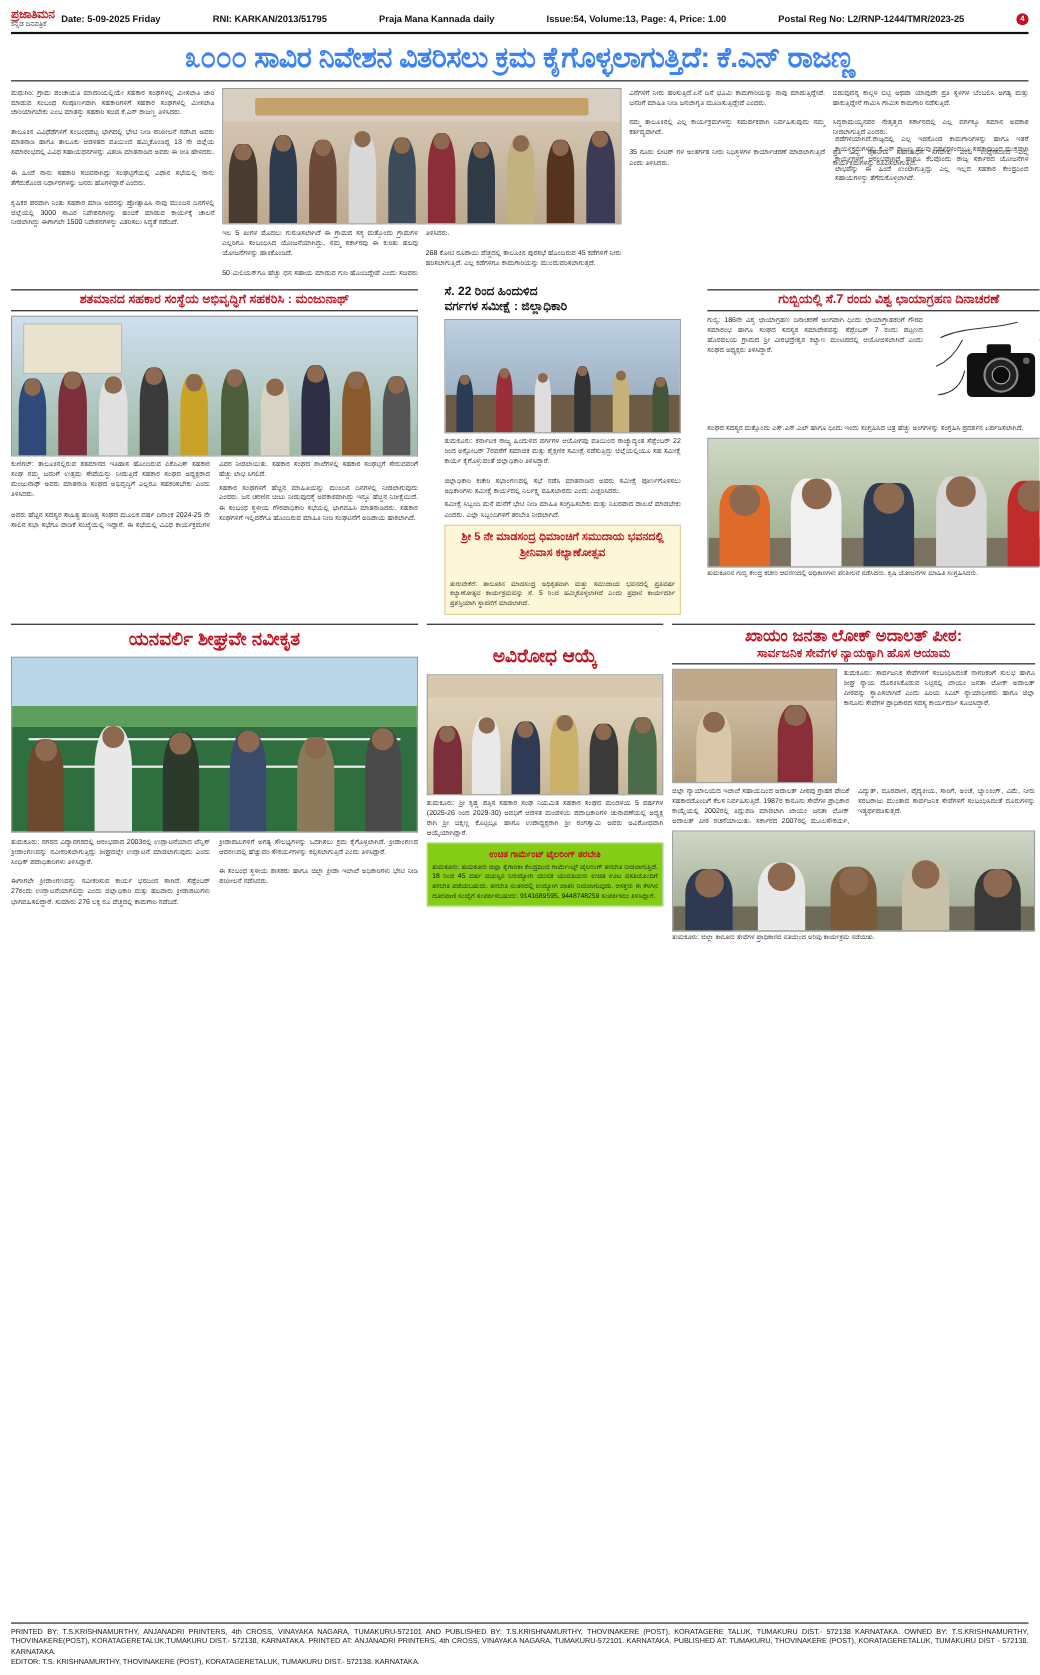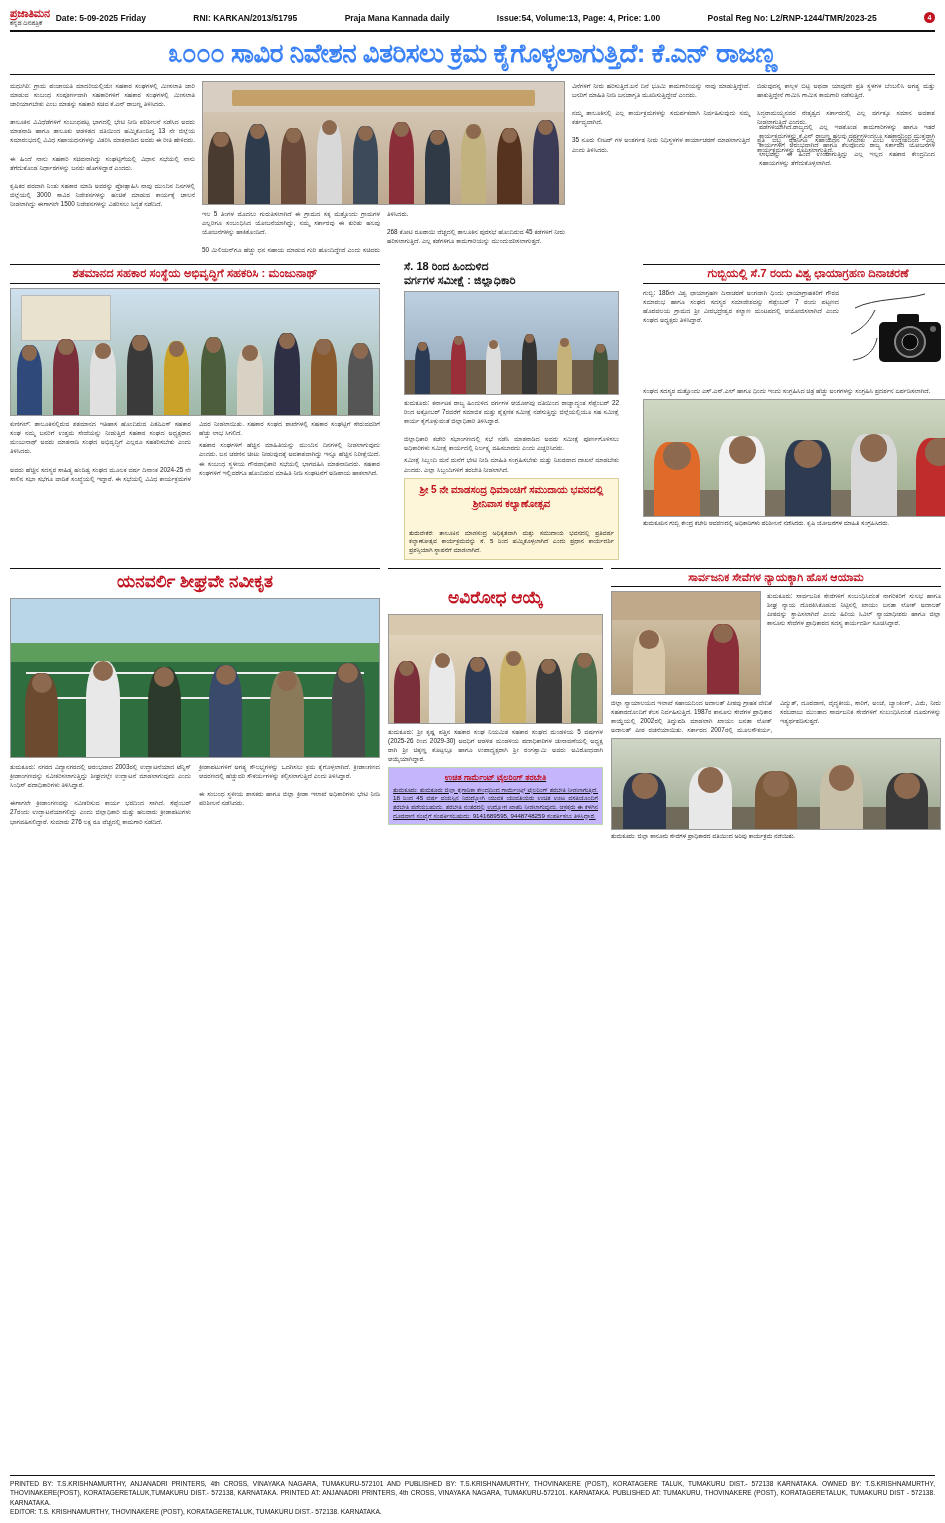--- a/index.html
+++ b/index.html
@@ -87,22 +87,22 @@
     margin-top:4px;
   }
 
   .yellow-box {
     background:#fdf6d8; border:1px solid #d8cf9a; padding:4px;
     font-size:6.2px; line-height:1.4; text-align:justify;
   }
   .yellow-box .bh { color:#c1121f; font-weight:bold; font-size:10px; display:block; margin-bottom:18px; text-align:center;}
 
   .green-box {
-    background:#c4b5fd; border:1px solid #b9d4ad; padding:4px;
-    font-size:6.2px; line-height:1.4; text-align:justify;text-decoration:underline;
+    background:#84cc16; border:1px solid #b9d4ad; padding:4px;
+    font-size:6.2px; line-height:1.4; text-align:justify;
   }
   .green-box .bh { color:#c1121f; font-weight:bold; font-size:8px; display:block; margin-bottom:2px; text-align:center;}
 
   .footer {
     position:absolute; left:10px; right:10px; bottom:6px;
     border-top:1px solid #111; padding-top:3px;
     font-size:6.6px; line-height:1.45; text-align:justify;
   }
 
   
@@ -243,21 +243,21 @@
       <div class="two-col col-text" style="margin-top:3px">
         <div style="white-space:pre-line">ಕುಣಿಗಲ್: ತಾಲೂಕಿನಲ್ಲಿರುವ ಶತಮಾನದ ಇತಿಹಾಸ ಹೊಂದಿರುವ ಪಿಕೆಪಿಎಸ್ ಸಹಕಾರ ಸಂಘ ನಮ್ಮ ಜನರಿಗೆ ಉತ್ತಮ ಸೇವೆಯನ್ನು ನೀಡುತ್ತಿದೆ ಸಹಕಾರ ಸಂಘದ ಅಧ್ಯಕ್ಷರಾದ ಮಂಜುನಾಥ್ ಅವರು ಮಾತನಾಡಿ ಸಂಘದ ಅಭಿವೃದ್ಧಿಗೆ ಎಲ್ಲರೂ ಸಹಕರಿಸಬೇಕು ಎಂದು ತಿಳಿಸಿದರು.
 
 ಅವರು ಹೆಚ್ಚಿನ ಸದಸ್ಯರ ಸಾಹಿತ್ಯ ಹಂಡಿತ್ವ ಸಂಘದ ಮೂಲಕ ವರ್ಷ ದಿನಾಂಕ 2024-25 ನೇ ಸಾಲಿನ ಸಭಾ ಸಭೆಗೂ ವಾಡಿಕೆ ಸಂಖ್ಯೆಯಲ್ಲಿ ಇದ್ದಾರೆ. ಈ ಸಭೆಯಲ್ಲಿ ವಿವಿಧ ಕಾರ್ಯಕ್ರಮಗಳ ವಿವರ ನೀಡಲಾಯಿತು. ಸಹಕಾರ ಸಂಘದ ಶಾಖೆಗಳಲ್ಲಿ ಸಹಕಾರ ಸಂಘಟ್ಟಿಗೆ ಸೇರುವವರಿಗೆ ಹೆಚ್ಚು ಲಾಭ ಸಿಗಲಿದೆ.</div>
         <div style="white-space:pre-line;margin-top:3px">ಸಹಕಾರ ಸಂಘಗಳಿಗೆ ಹೆಚ್ಚಿನ ಮಾಹಿತಿಯನ್ನು ಮುಂದಿನ ದಿನಗಳಲ್ಲಿ ನೀಡಲಾಗುವುದು ಎಂದರು. ಜನ ಚರಣಿನ ಚೀಟು ನೀಡುವುದಕ್ಕೆ ಅವಕಾಶವಾಗಿದ್ದು ಇನ್ನೂ ಹೆಚ್ಚಿನ ನಿರೀಕ್ಷೆಯಿದೆ. ಈ ಸಂಬಂಧ ಸ್ಥಳೀಯ ಗೌರವಾಧಿಕಾರಿ ಸಭೆಯಲ್ಲಿ ಭಾಗವಹಿಸಿ ಮಾತನಾಡಿದರು. ಸಹಕಾರ ಸಂಘಗಳಿಗೆ ಇಲ್ಲಿವರೆಗೂ ಹೊಂದಿರುವ ಮಾಹಿತಿ ನೀಡಿ ಸಂಘಟನೆಗೆ ಅಡಿಪಾಯ ಹಾಕಲಾಗಿದೆ.</div>
       </div>
     </div>
 
     <div>
       <div style="color:#111;font-weight:bold;font-size:11px;line-height:1.25;text-align:left;margin-bottom:3px">
-        <div>ಸೆ. 18 ರಿಂದ ಹಿಂದುಳಿದ</div>
+        <div>ಸೆ. 22 ರಿಂದ ಹಿಂದುಳಿದ</div>
         <div>ವರ್ಗಗಳ ಸಮೀಕ್ಷೆ : ಜಿಲ್ಲಾಧಿಕಾರಿ</div>
       </div>
       <div class="photo" style="height:104px;background:linear-gradient(#bcd0e2,#8fa3b5)">
         <div style="position:absolute;bottom:0;left:0;right:0;height:34px;background:#6d5b45"></div>
         <div class="ppl" style="height:74px">
           <div class="p" style="height:52px;background:#2b3a55">
               <div class="head"></div>
             </div>
           <div class="p" style="height:58px;background:#9a2f3a">
               <div class="head"></div>
@@ -401,20 +401,21 @@
         <div style="white-space:pre-line">ತುಮಕೂರು: ಶ್ರೀ ಕೃಷ್ಣ ಪತ್ತಿನ ಸಹಕಾರ ಸಂಘ ನಿಯಮಿತ ಸಹಕಾರ ಸಂಘದ ಮಂಡಳಿಯ 5 ವರ್ಷಗಳ (2025-26 ರಿಂದ 2029-30) ಅವಧಿಗೆ ಆಡಳಿತ ಮಂಡಳಿಯ ಪದಾಧಿಕಾರಿಗಳ ಚುನಾವಣೆಯಲ್ಲಿ ಅಧ್ಯಕ್ಷ ರಾಗಿ ಶ್ರೀ ಚಿಕ್ಕಣ್ಣ ಕೊಟ್ಟಲ್ಲೂ ಹಾಗೂ ಉಪಾಧ್ಯಕ್ಷರಾಗಿ ಶ್ರೀ ರಂಗಸ್ವಾಮಿ ಅವರು ಅವಿರೋಧವಾಗಿ ಆಯ್ಕೆಯಾಗಿದ್ದಾರೆ.</div>
       </div>
       <div class="green-box" style="margin-top:4px">
         <span class="bh">ಉಚಿತ ಗಾರ್ಮೆಂಟ್ ಟೈಲರಿಂಗ್ ತರಬೇತಿ</span>
         <span>ತುಮಕೂರು: ತುಮಕೂರು ಜಿಲ್ಲಾ ಕೈಗಾರಿಕಾ ಕೇಂದ್ರದಿಂದ ಗಾರ್ಮೆಂಟ್ಸ್ ಟೈಲರಿಂಗ್ ತರಬೇತಿ ನೀಡಲಾಗುತ್ತಿದೆ. 18 ರಿಂದ 45 ವರ್ಷ ವಯಸ್ಸಿನ ನಿರುದ್ಯೋಗಿ ಯುವಕ ಯುವತಿಯರು ಉಚಿತ ಊಟ ವಸತಿಯೊಂದಿಗೆ ತರಬೇತಿ ಪಡೆಯಬಹುದು. ತರಬೇತಿ ನಂತರದಲ್ಲಿ ಉದ್ಯೋಗ ಖಾತರಿ ನೀಡಲಾಗುವುದು. ಆಸಕ್ತರು ಈ ಕೆಳಗಿನ ದೂರವಾಣಿ ಸಂಖ್ಯೆಗೆ ಸಂಪರ್ಕಿಸಬಹುದು: 9141689595, 9448748259 ಸಂಪರ್ಕಿಸಲು ತಿಳಿಸಿದ್ದಾರೆ.</span>
       </div>
     </div>
 
     <div>
       <div class="sec-head" style="text-align:center">
+        <div style="font-size:15px">ಖಾಯಂ ಜನತಾ ಲೋಕ್ ಅದಾಲತ್ ಪೀಠ:</div>
         <div style="font-size:11px">ಸಾರ್ವಜನಿಕ ಸೇವೆಗಳ ನ್ಯಾಯಕ್ಕಾಗಿ ಹೊಸ ಆಯಾಮ</div>
       </div>
       <div style="display:grid;grid-template-columns:150px 1fr;gap:6px">
         <div class="photo" style="height:104px;background:linear-gradient(#d8c9b0,#b09a78)">
           <div style="position:absolute;top:0;left:0;right:0;height:28px;background:#c0a98a"></div>
           <div class="ppl" style="height:82px">
             <div class="p" style="width:22%;height:64px;background:#d8c7a8">
                 <div class="head"></div>
               </div>
             <div class="p" style="width:22%;height:70px;background:#8a2f3a">

